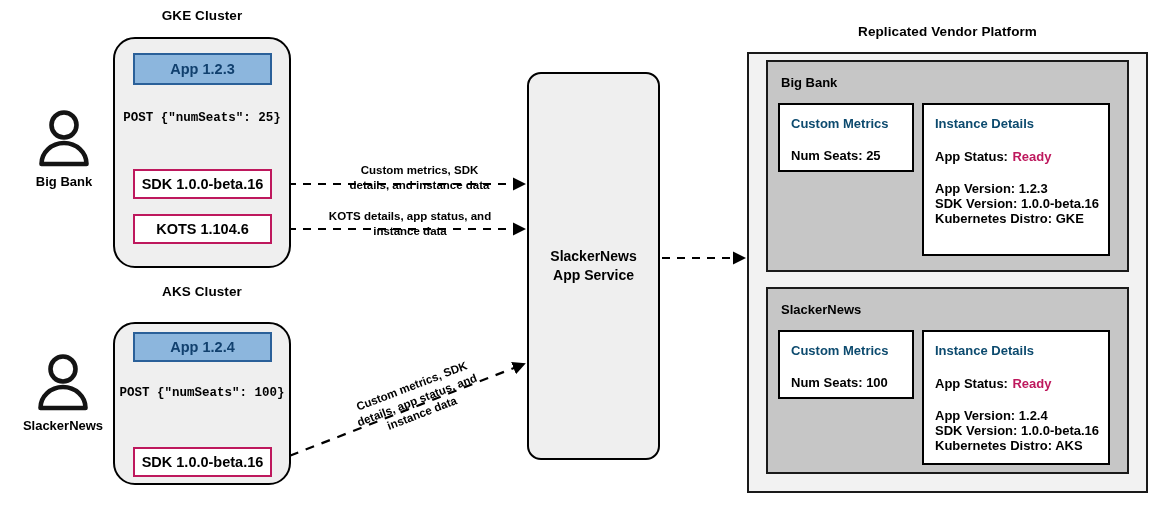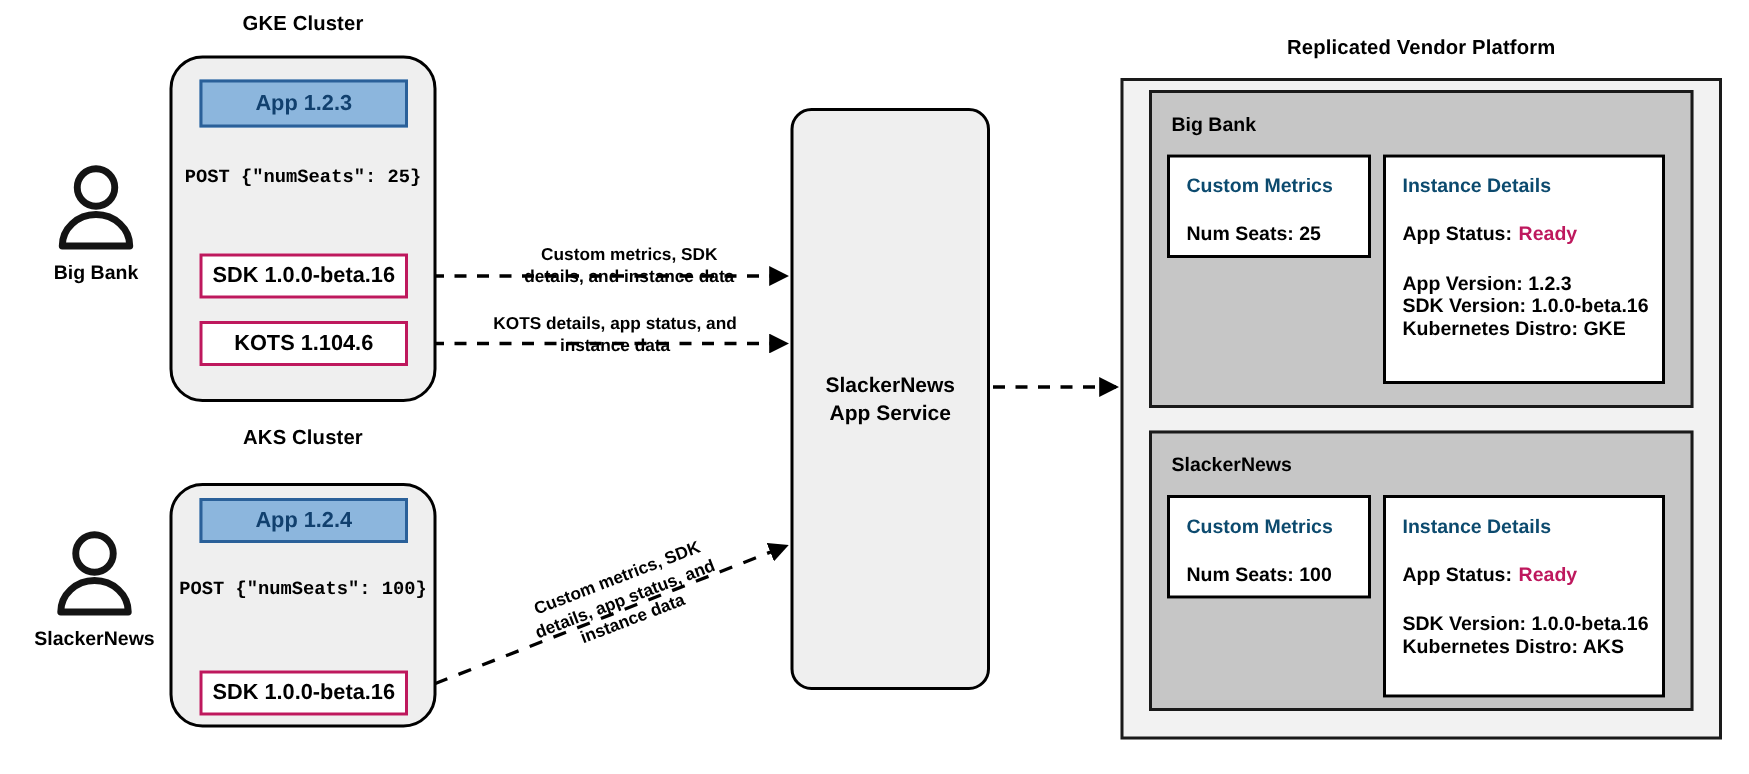--- a/index.html
+++ b/index.html
@@ -271,18 +271,19 @@
     <div class="card-line abs" style="left:11px;top:43px;">Num Seats: 100</div>
   </div>
 
   <div class="abs info-card" style="left:922px;top:330px;width:188px;height:135px;">
     <div class="card-title abs" style="left:11px;top:11px;">Instance Details</div>
     <div class="abs" style="left:11px;top:42px;">
       <span class="card-line">App Status:</span>
       <span class="card-line ready">Ready</span>
     </div>
     <div class="abs" style="left:11px;top:76px;">
+      <div class="card-line">App Version: 1.2.4</div>
       <div class="card-line">SDK Version: 1.0.0-beta.16</div>
       <div class="card-line">Kubernetes Distro: AKS</div>
     </div>
   </div>
 
 </div>
 
 </body></html>

